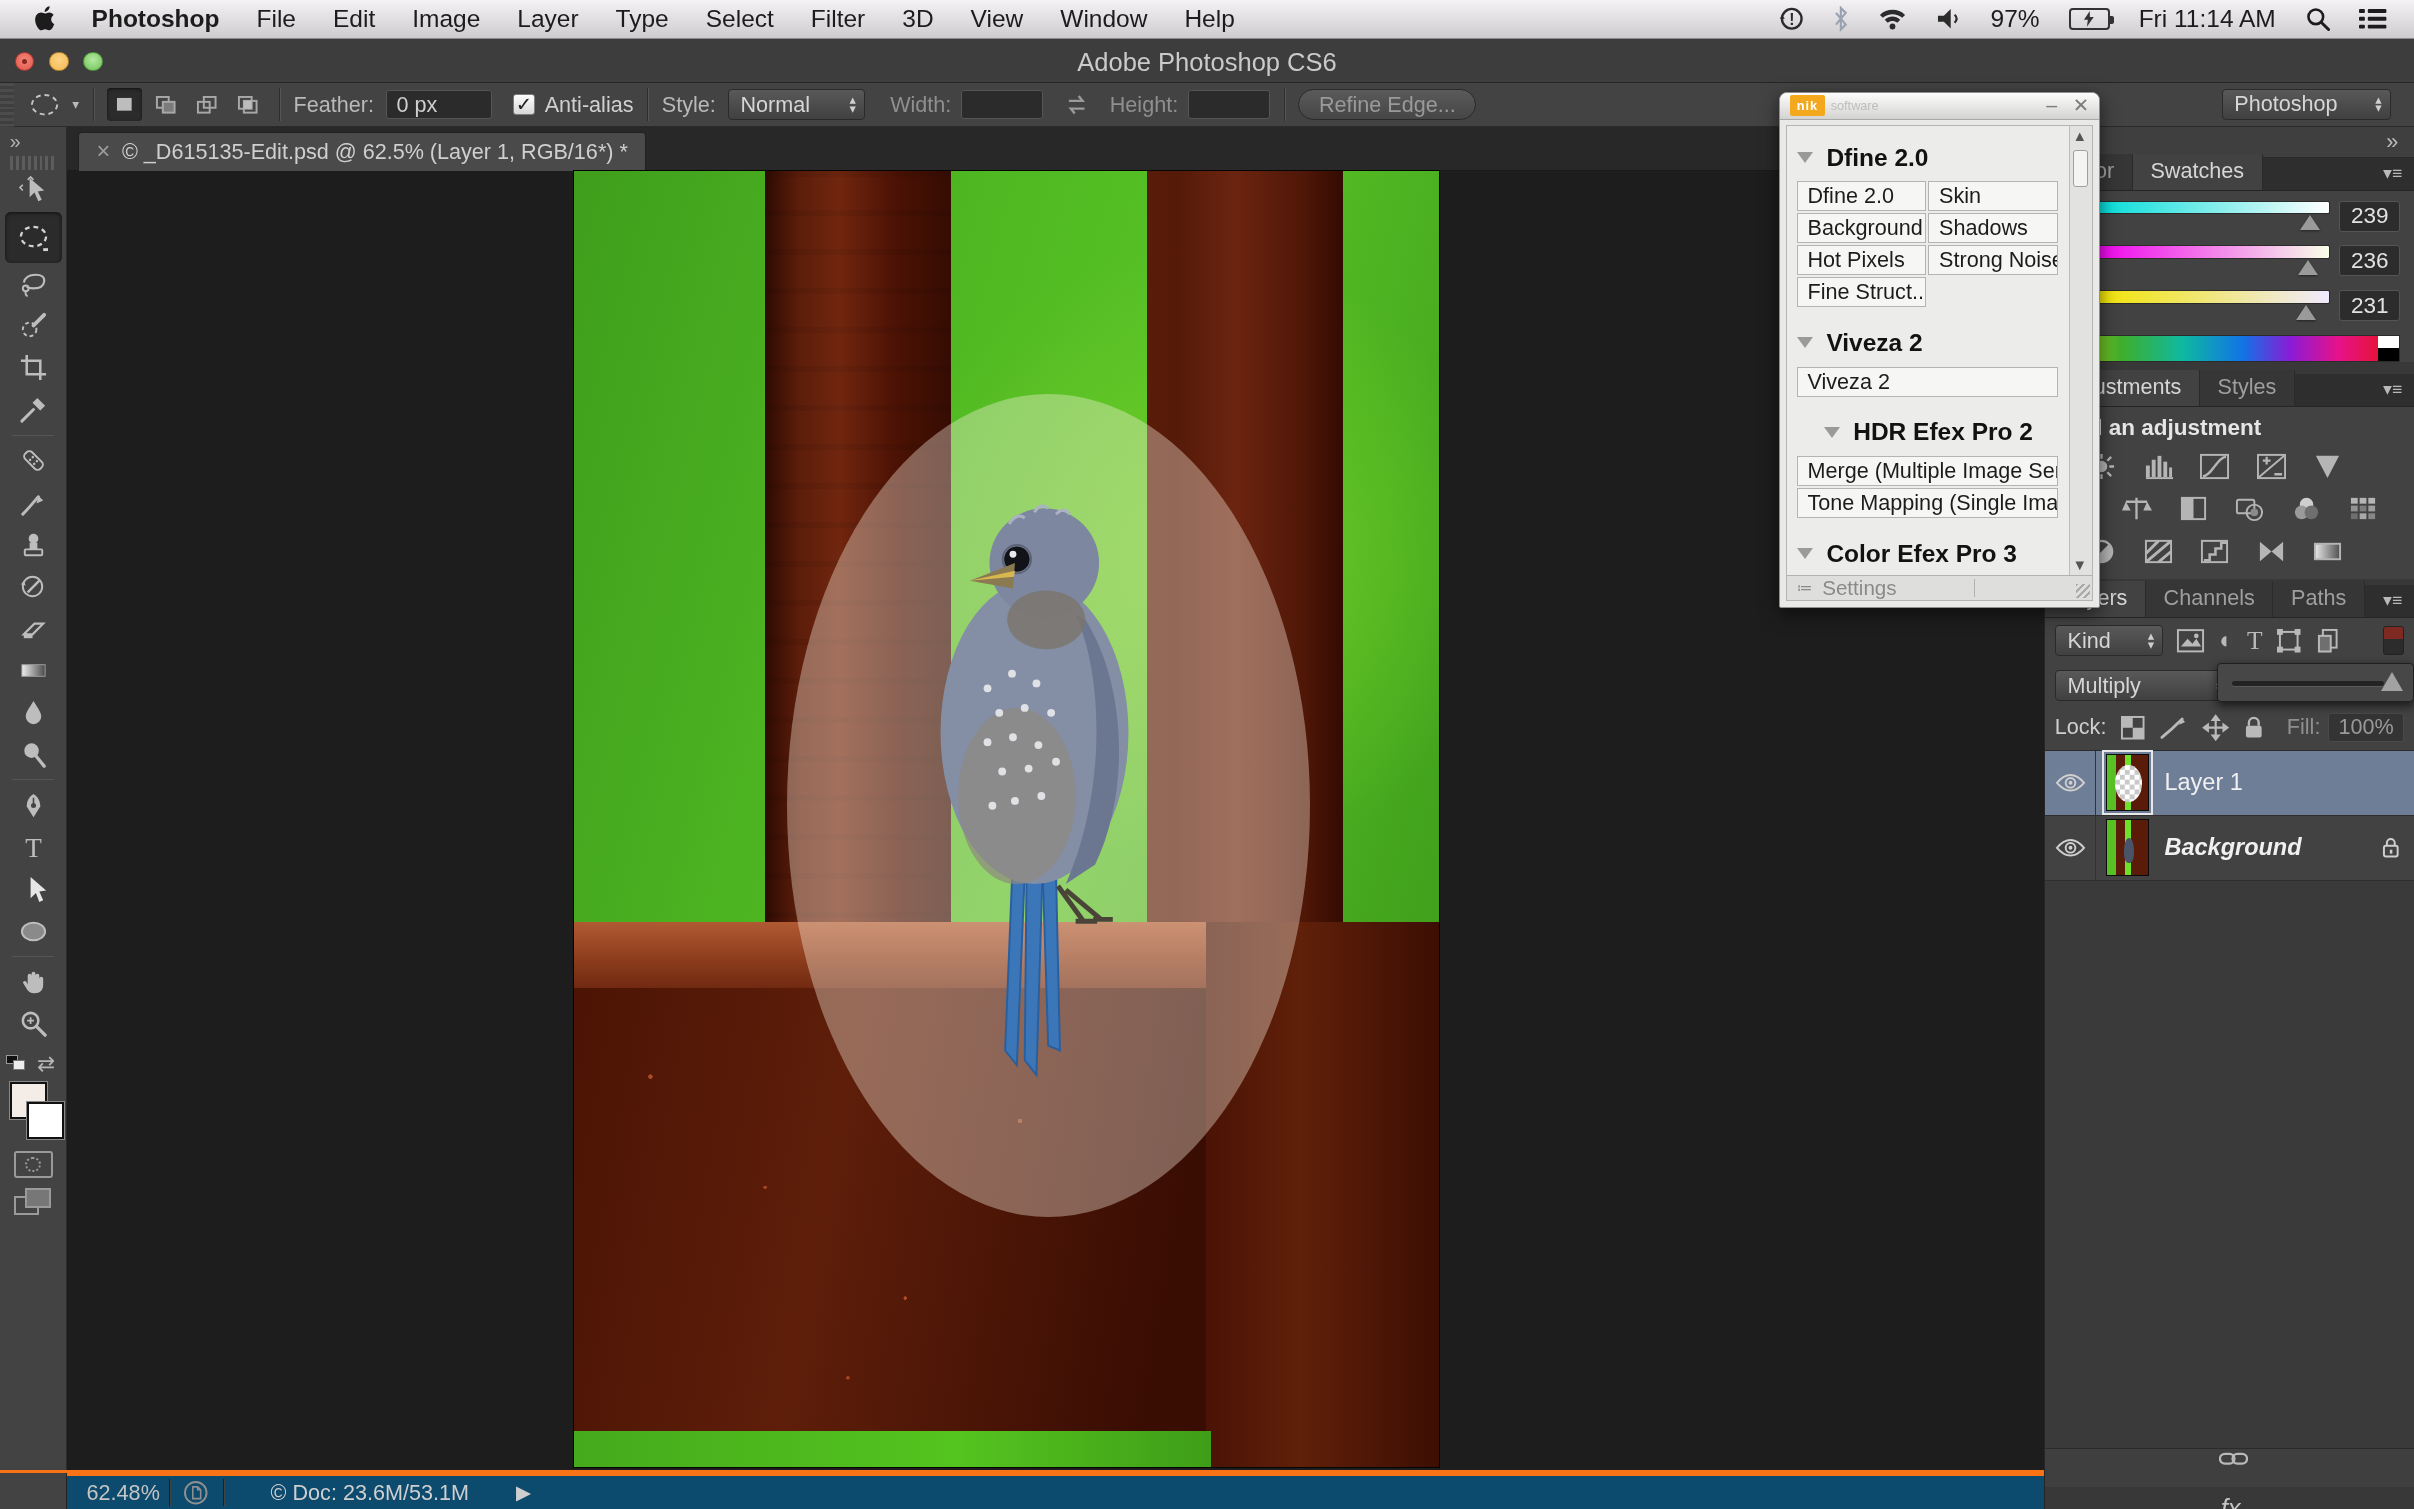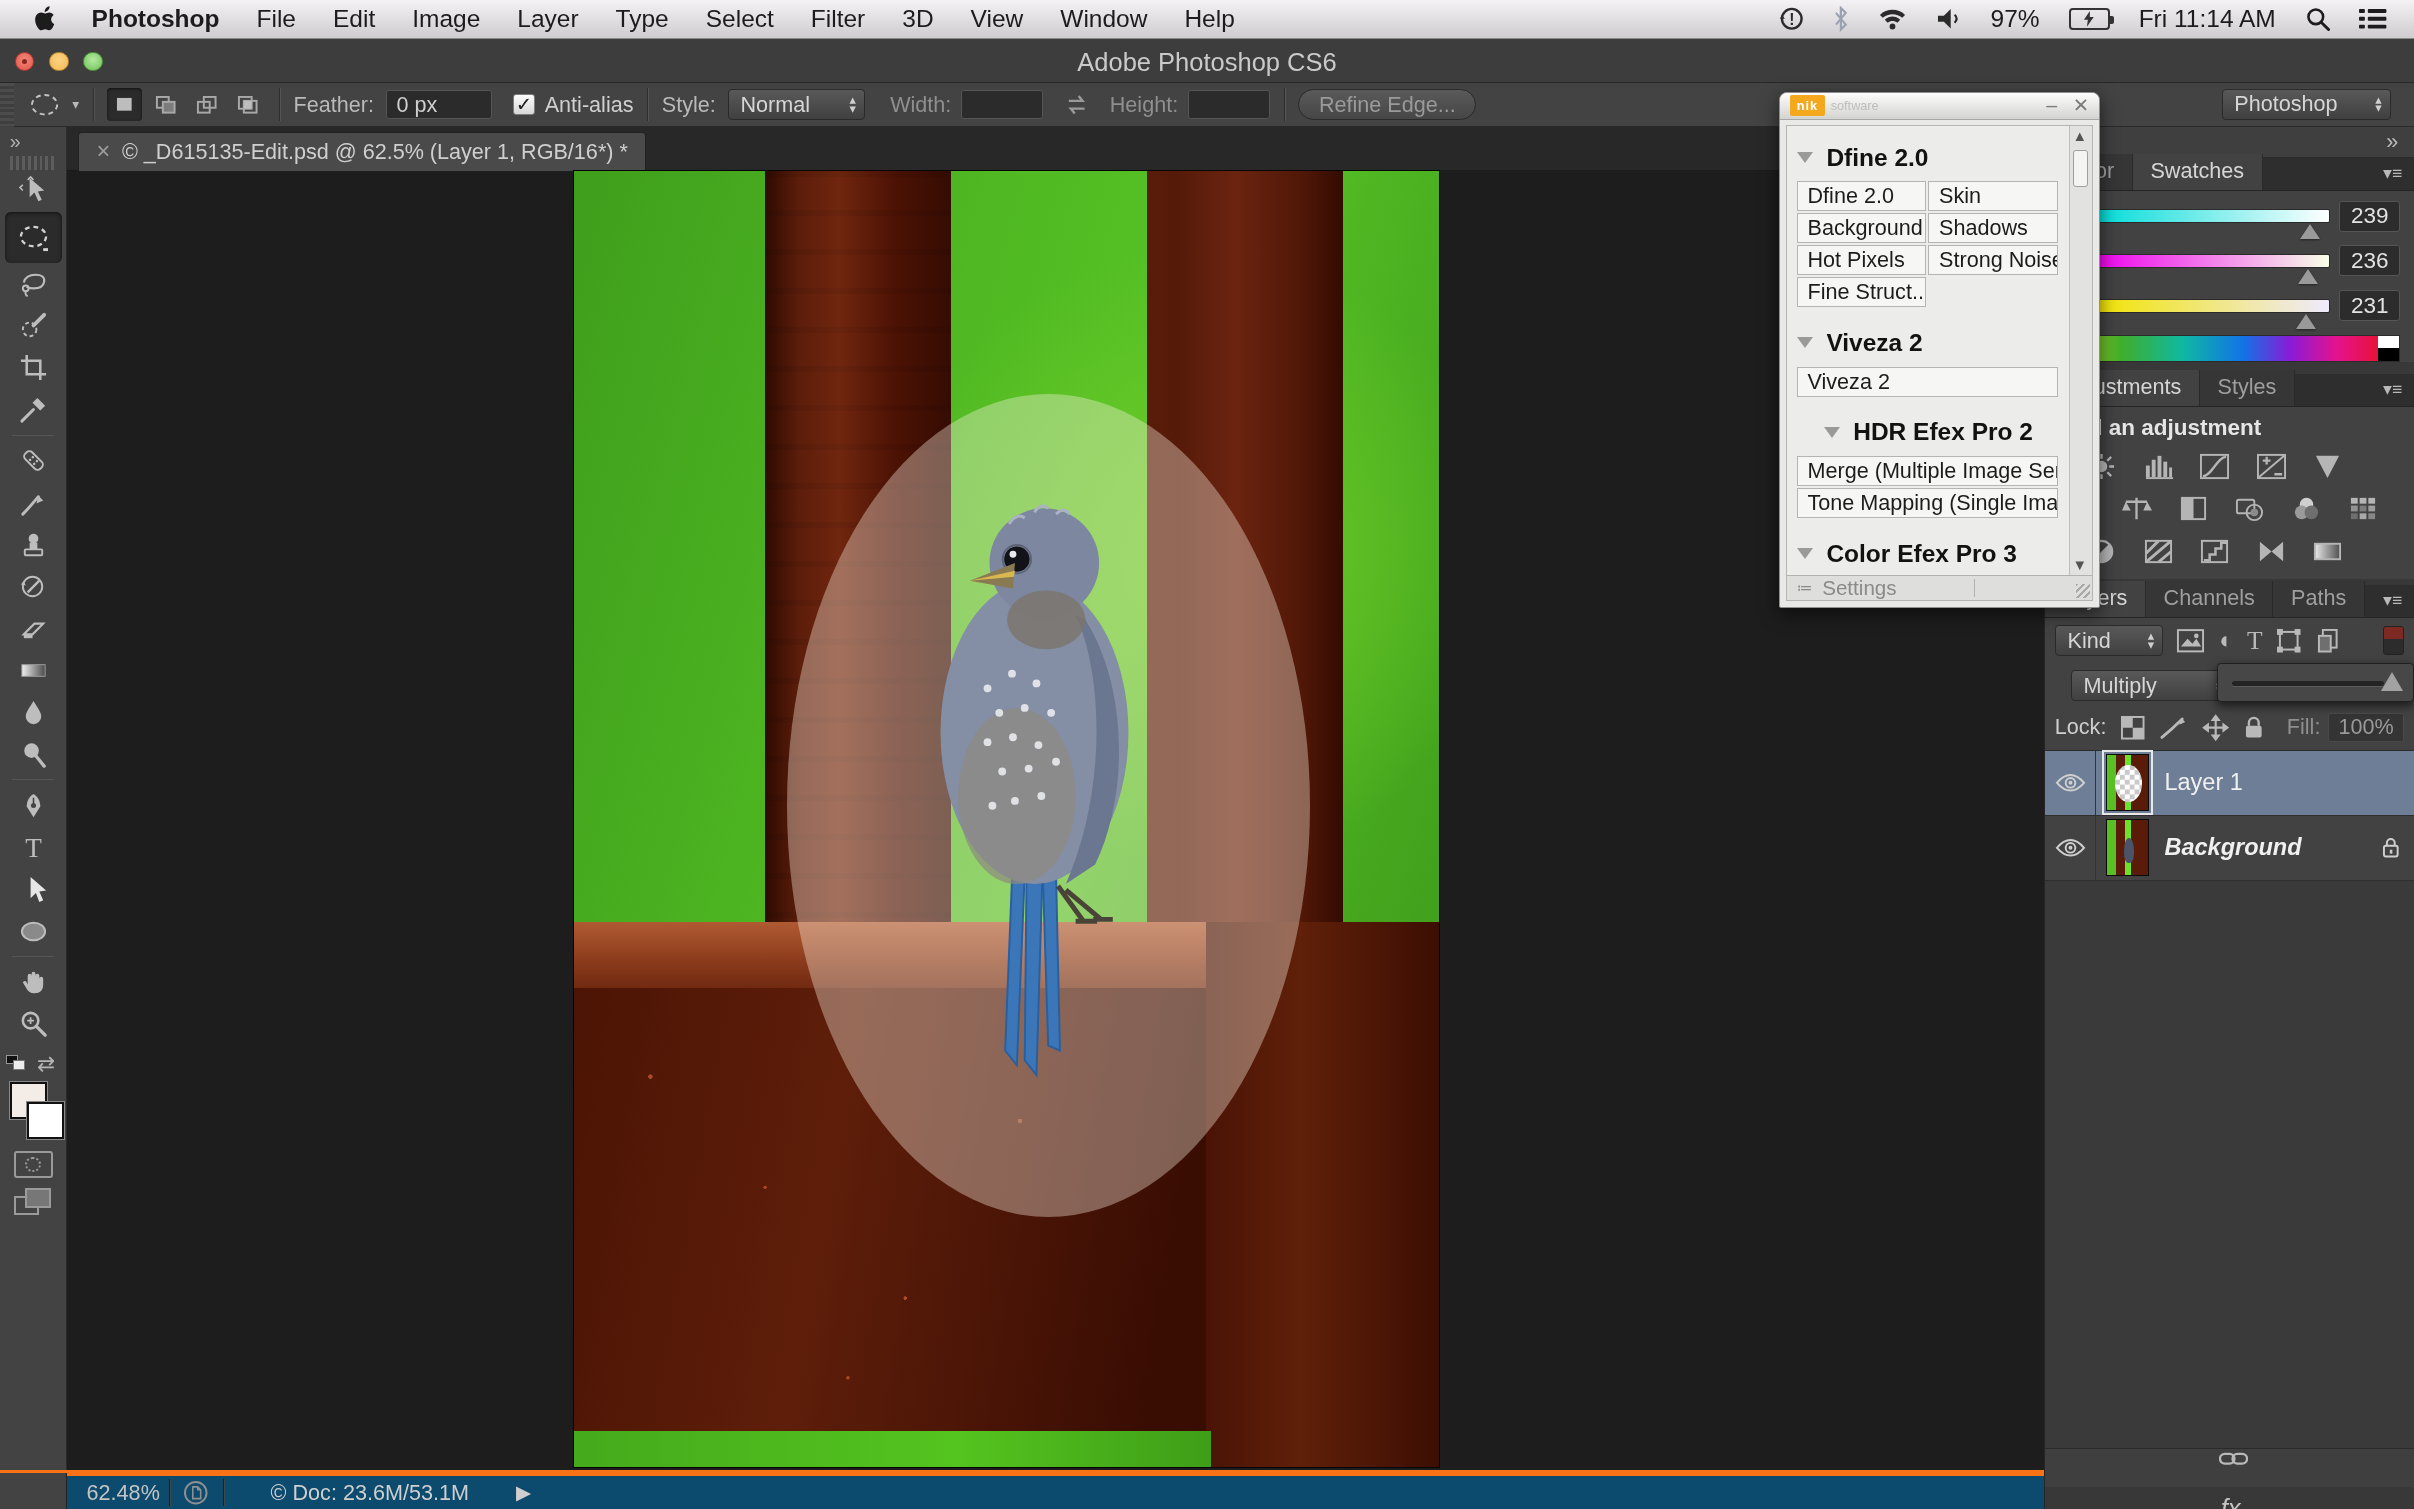--- a/index.html
+++ b/index.html
@@ -109,21 +109,21 @@
 
   
   #dock { left:2044px; top:127px; width:370px; height:1382px; background:#383838; border-left:1px solid #262626; font-size:21.6px; }
   .collapsebar { height:31px; background:#3f3f3f; border-bottom:1px solid #2a2a2a;
     display:flex; align-items:center; justify-content:flex-end; padding-right:15.7px; color:#b9b9b9; font-size:21.6px; }
   .ptabs { height:33px; background:#2e2e2e; display:flex; align-items:flex-end; border-bottom:1px solid #252525; }
   .ptab { padding:3.9px 17.6px 5.9px; font-size:21.6px; color:#9f9f9f; background:#363636; border-right:1px solid #2a2a2a; }
   .ptab.on { background:#424242; color:#d6d6d6; }
   .pmenu { margin-left:auto; color:#b9b9b9; padding:0 11.8px 5.9px; font-size:17.6px; }
   .pbody { background:#424242; }
-  .chanrow { display:flex; align-items:center; gap:9.8px; padding:5.9px 13.7px 0 13.7px; }
+  .chanrow { display:flex; gap:9.8px; padding:5.9px 13.7px 0 13.7px; }
   .chanrow .lbl { width:23.5px; font-weight:bold; color:#e0e0e0; font-size:22.5px; }
   .track { position:relative; flex:1; height:13.7px; border:1px solid #2b2b2b; border-radius:2px; }
   .thumbtri { position:absolute; top:13.7px; width:0; height:0; border-left:10.8px solid transparent;
     border-right:10.8px solid transparent; border-bottom:15.7px solid #9a9a9a; filter:drop-shadow(0 1px 1px #222); }
   .chanval { width:61px; height:31px; background:#2c2c2c; border:1px solid #555; border-radius:2.9px;
     color:#e2e2e2; display:flex; align-items:center; justify-content:center; font-size:22.5px; }
   .spectrum { margin:13.7px 13.7px 11.8px; height:27.4px; border:1px solid #2b2b2b; position:relative;
     background:linear-gradient(90deg,#d6e41c,#3fae2a 18%,#0fb9a0 36%,#1273e6 54%,#8a1bd6 68%,#e6128a 82%,#e61212 100%); }
   .spectrum .wb { position:absolute; right:0; top:0; width:21.6px; height:13.7px; background:#fff; }
   .spectrum .bb { position:absolute; right:0; bottom:0; width:21.6px; height:13.7px; background:#000; }
@@ -131,21 +131,21 @@
   .adjrow { display:flex; gap:17.6px; padding:7.8px 0 3.9px 37px; }
   .adjrow.r2 { padding-left:15.7px; }
   .adjico { width:39px; height:31px; display:flex; align-items:center; justify-content:center; }
 
   .filterrow { display:flex; align-items:center; gap:13.7px; padding:7.8px 9.8px; }
   .kindsel { width:108px; }
   .ficon { color:#b9b9b9; font-size:23.5px; display:flex; align-items:center; }
   .ftoggle { margin-left:auto; width:21.6px; height:29px; border:1px solid #222; border-radius:2.9px;
     background:linear-gradient(#7e2a22 0 45%, #2c2c2c 45%); }
   .blendrow { display:flex; align-items:center; gap:11.8px; padding:5.9px 9.8px 7.8px; }
-  .blendsel { width:223px; justify-content:space-between;margin-left:16px; }
+  .blendsel { width:223px; justify-content:space-between; }
   .opac { color:#cfcfcf; }
   .opacbox { width:76px; height:31px; background:#2c2c2c; border:1px solid #555; border-radius:2.9px;
     color:#e2e2e2; display:flex; align-items:center; justify-content:center; gap:5.9px; }
   .lockrow { display:flex; align-items:center; gap:13.7px; padding:3.9px 9.8px 7.8px; border-bottom:1px solid #2b2b2b; color:#cfcfcf; }
   .lockico { color:#b9b9b9; display:flex; }
   .fillpart { margin-left:auto; display:flex; align-items:center; gap:7.8px; color:#8f8f8f; }
   .fillbox { width:76px; height:29px; background:#343434; border:1px solid #4a4a4a; border-radius:2.9px;
     display:flex; align-items:center; justify-content:center; color:#9a9a9a; }
   .layerrow { display:flex; align-items:center; height:65px; background:#424242; border-bottom:1px solid #2e2e2e; }
   .layerrow.sel { background:#6e7e96; }

